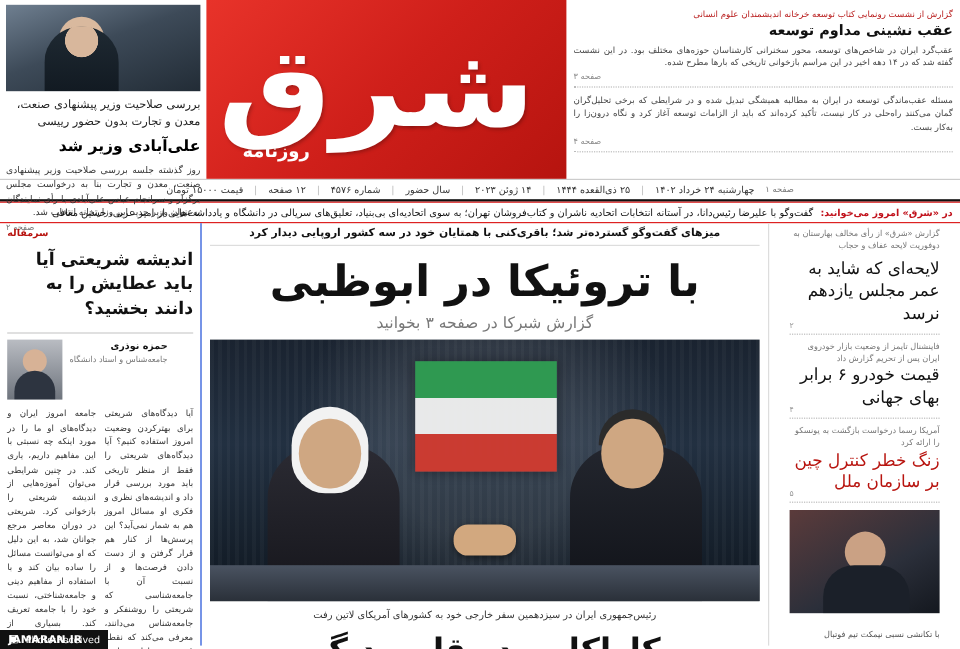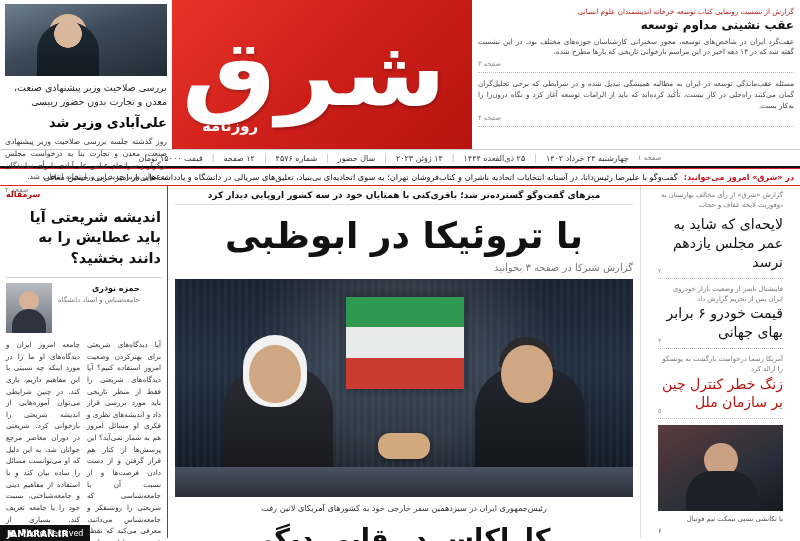--- a/index.html
+++ b/index.html
@@ -89,29 +89,29 @@
     width:100%; height:86px; margin-top:6px;
     background: linear-gradient(150deg,#5b3b3b 0%,#2b2f3a 60%,#14181f 100%);
     position:relative; overflow:hidden;
   }
   .side-photo .head {
     position:absolute; left:46px; top:18px; width:34px; height:34px; background:#caa184; border-radius:50%;
   }
   .side-photo .body2 {
     position:absolute; left:28px; bottom:0; width:72px; height:40px; background:#1b2029; border-radius:26px 26px 0 0;
   }
-  .side-cap { font-size:6.8px; color:#555; text-align:right; margin-top:4px;}
+  .side-cap { font-size:6.8px; color:#555; text-align:right; margin-top:14px;}
 
   
   .col-center { flex:1; padding: 4px 7px; }
   .center-kicker { font-size:9px; color:#111; text-align:center; font-weight:bold; border-bottom:1px solid #ddd; padding-bottom:4px;}
   .center-head {
     font-size:36px; font-weight:bold; color:#111; text-align:center; line-height:1.25; margin:8px 0 4px 0; letter-spacing:-1px;
   }
-  .center-sub { font-size:10px; color:#777; margin-bottom:6px;}
+  .center-sub { font-size:13px; color:#777; text-align:center; margin-bottom:6px;}
   .photo-main {
     width:100%; height:218px; position:relative; overflow:hidden;
     background: linear-gradient(#1a2330 0%, #223041 40%, #0f1720 100%);
   }
   .pm-flagstrip { position:absolute; left:0; top:0; width:100%; height:100%;
     background:
       radial-gradient(circle at 50% 40%, rgba(255,255,255,.10) 0 30%, rgba(0,0,0,0) 60%),
       repeating-linear-gradient(90deg, rgba(255,255,255,.03) 0 3px, rgba(0,0,0,0) 3px 7px);
   }
   .pm-flag {

